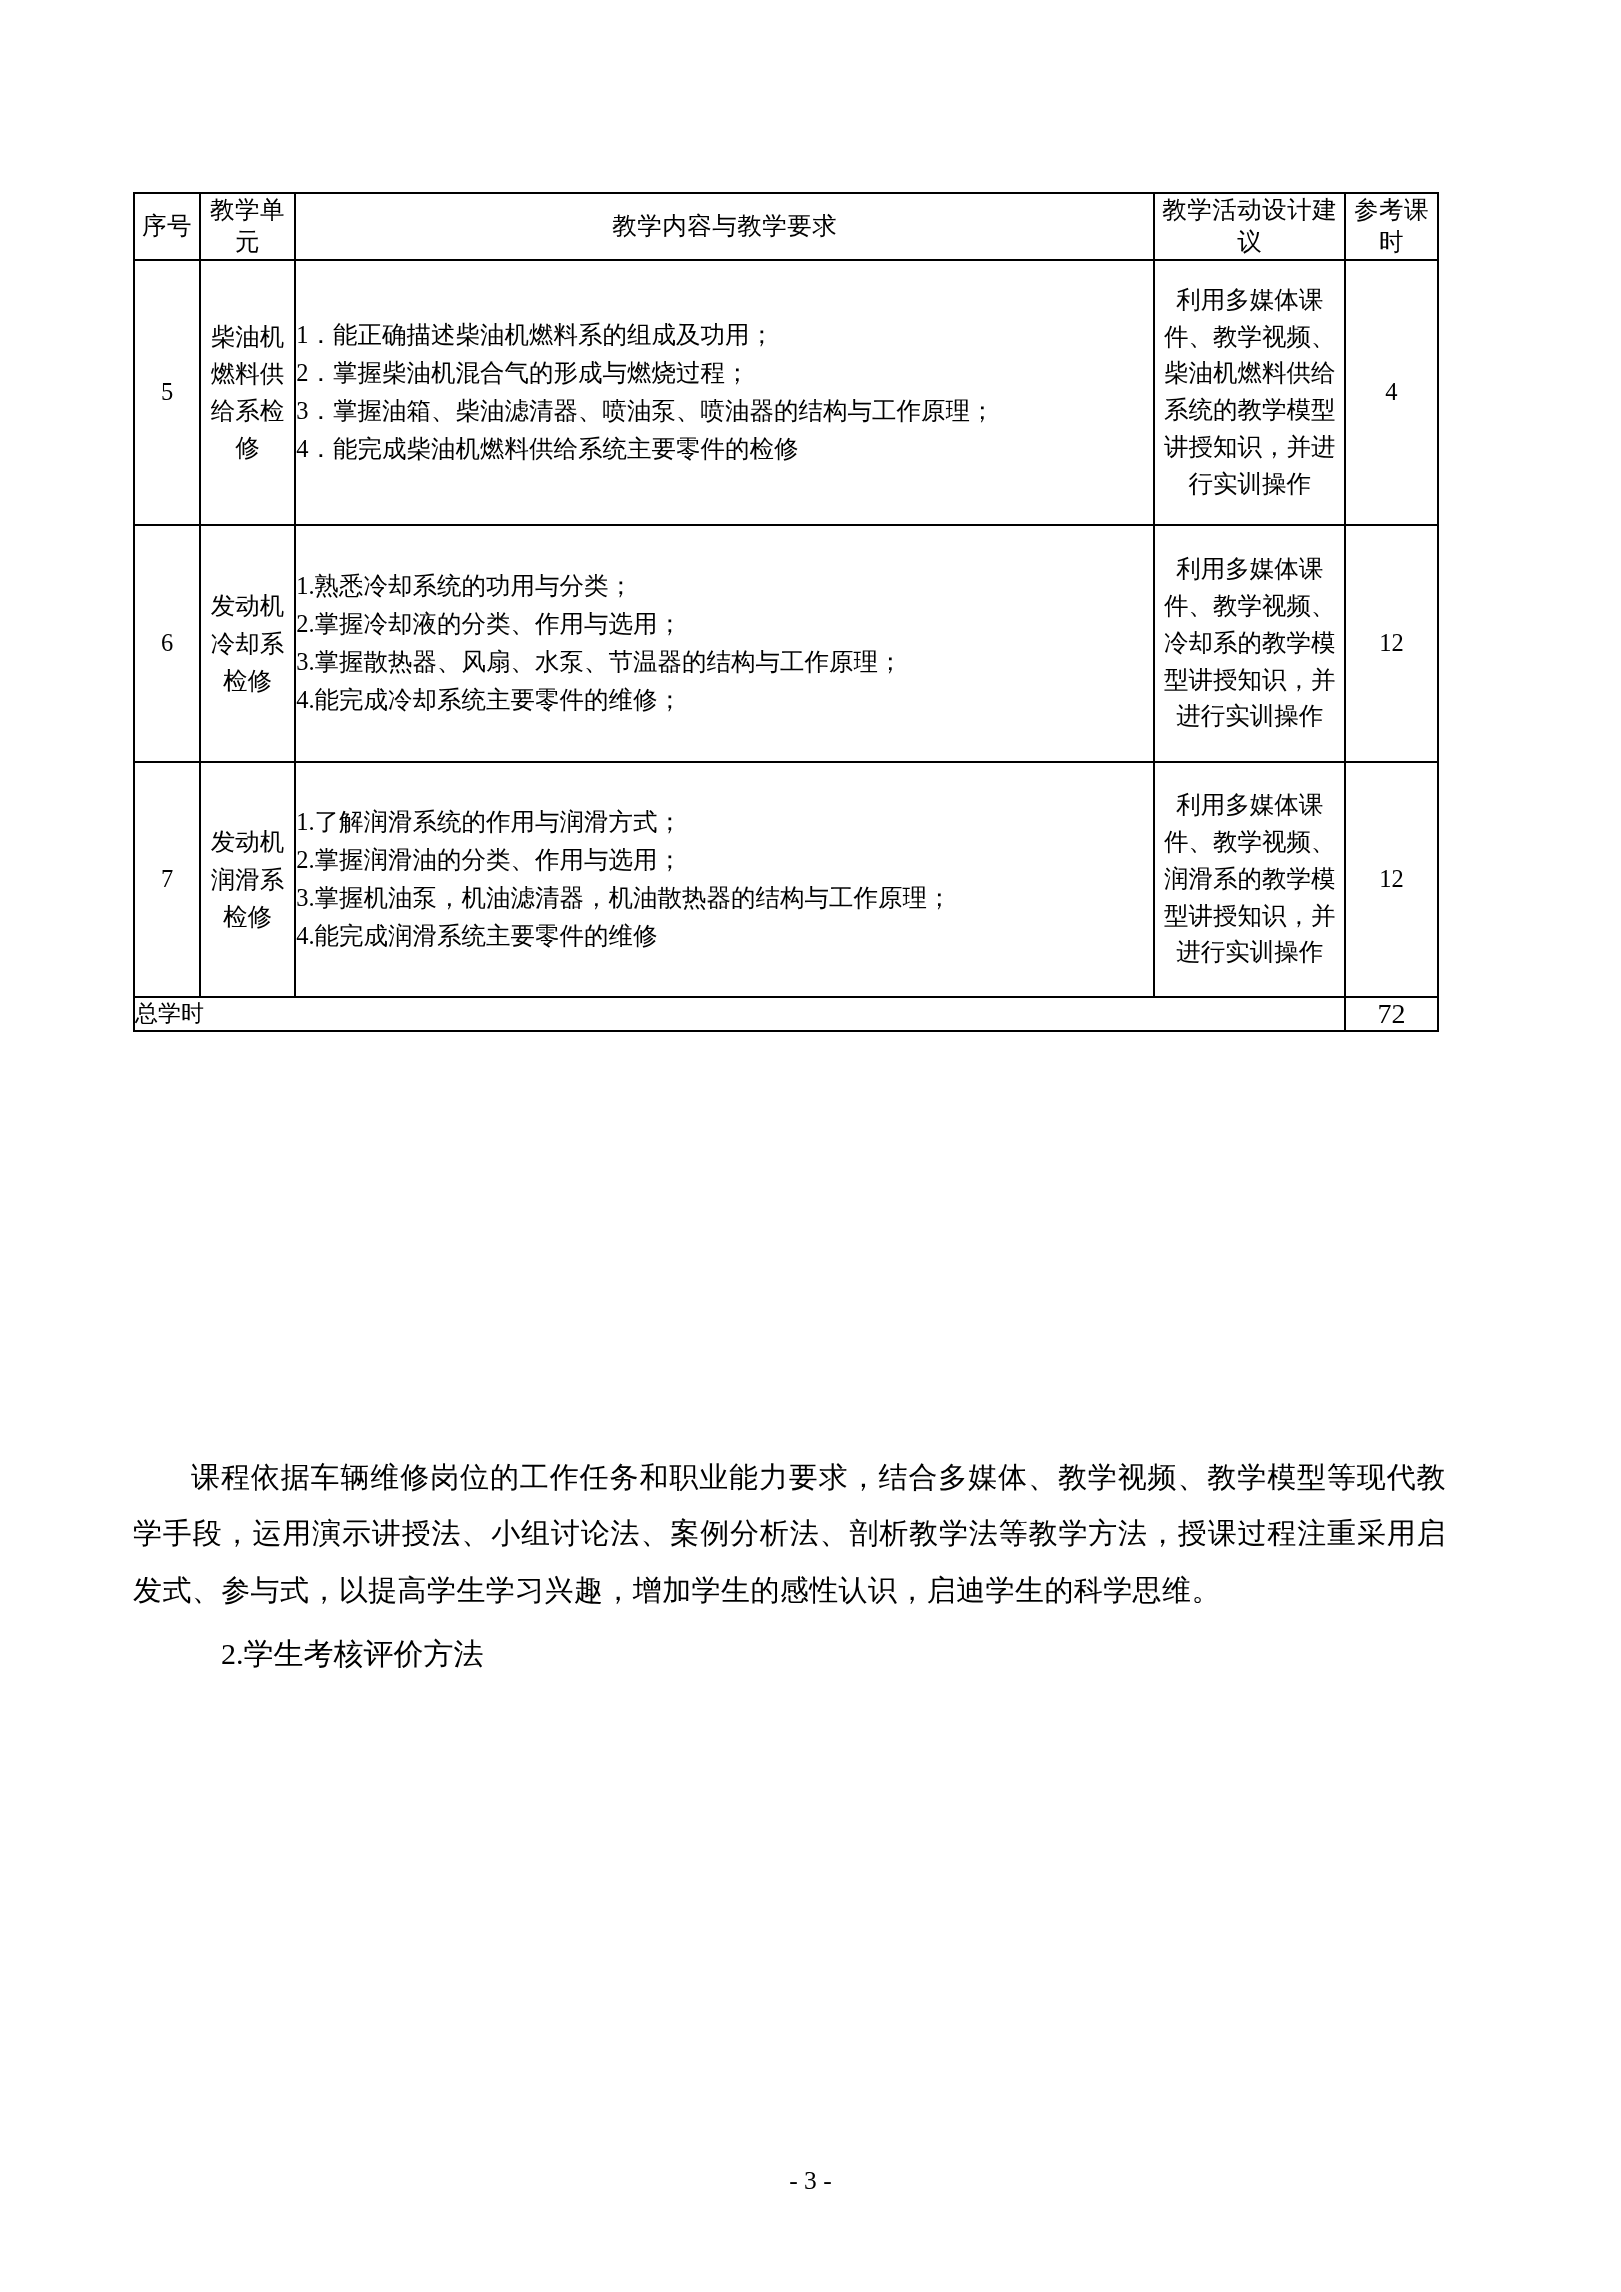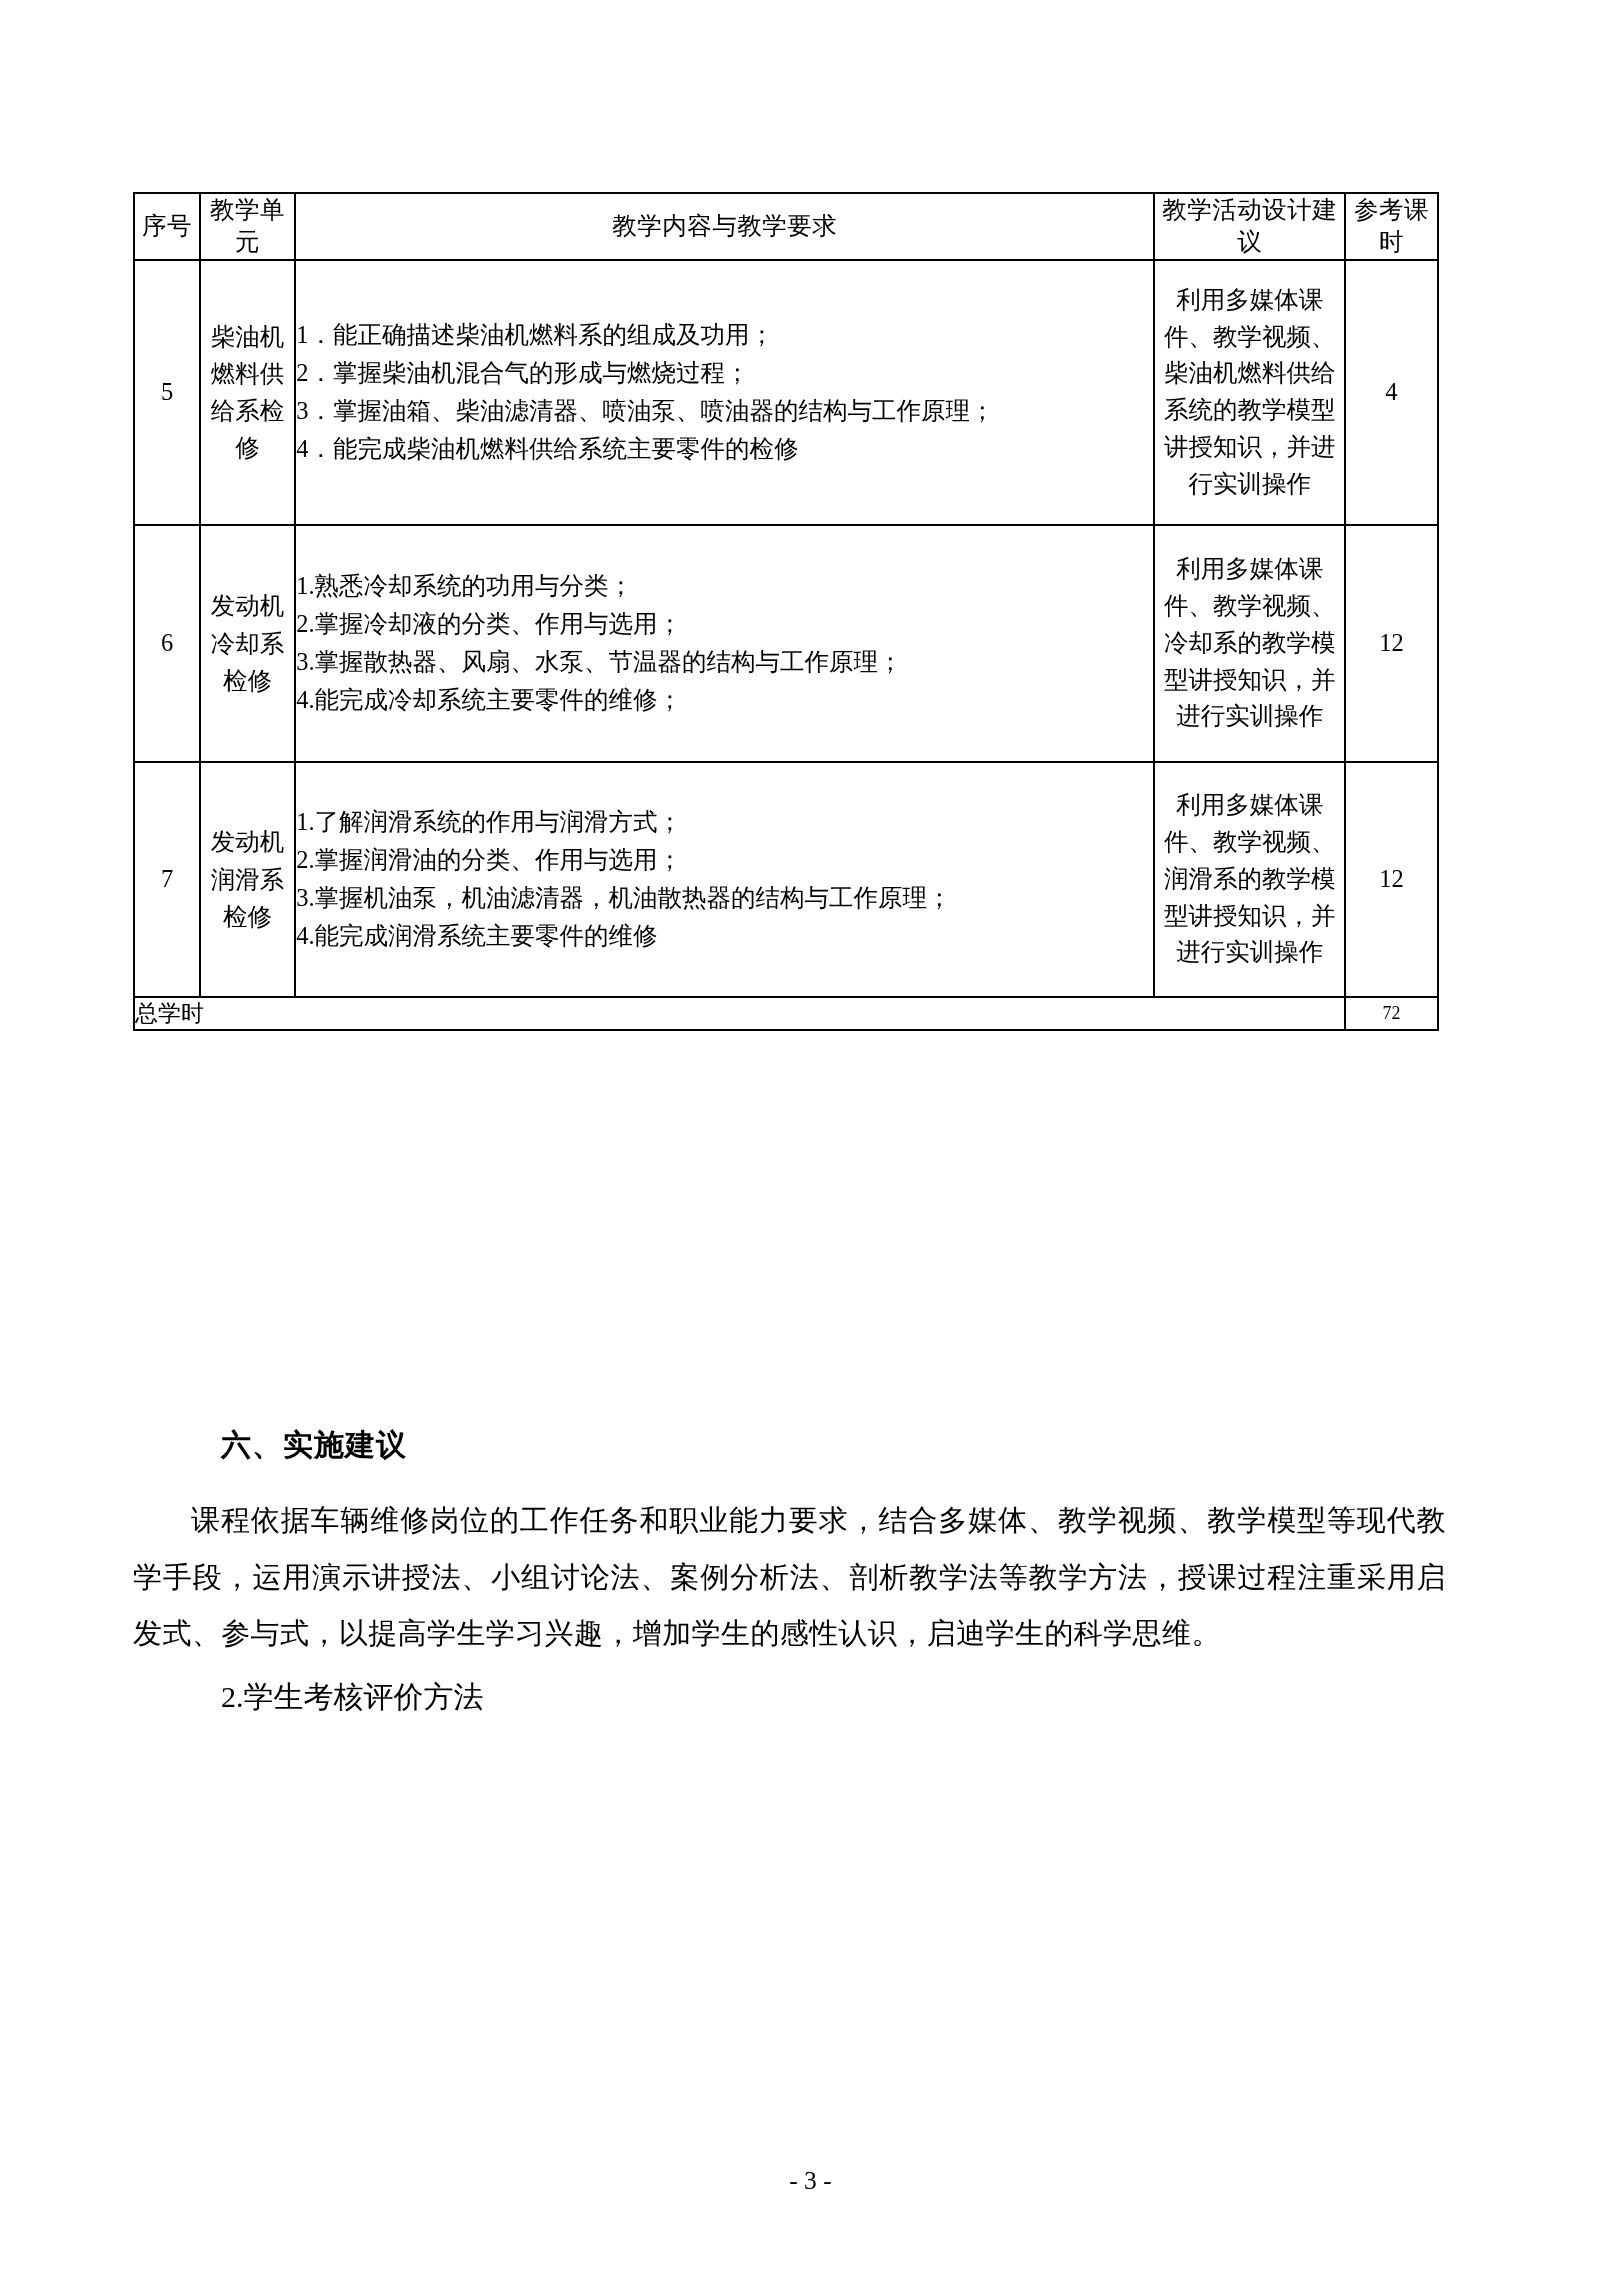--- a/index.html
+++ b/index.html
@@ -90,21 +90,21 @@
     text-align: center;
     font-size: 24.5px;
     font-family: "Liberation Serif", serif;
   }
   .cell-total-label {
     font-size: 23px;
     padding: 15.7px 0 17.6px 0;
   }
   .cell-total-value {
     text-align: center;
-    font-size: 18px;
+    font-size: 28px;
     font-family: "Liberation Serif", serif;
   }
 
   .row-5 td { height: 263px; }
   .row-6 td { height: 235px; }
   .row-7 td { height: 233px; }
 
   
   .body-text {
     position: absolute;
@@ -216,21 +216,20 @@
         </tr>
         <tr>
           <td class="cell-total-label" colspan="4">总学时</td>
           <td class="cell-total-value">72</td>
         </tr>
       </tbody>
     </table>
   </div>
 
   <div class="body-text">
-    <h2 class="section-heading">六、实施建议</h2>
     <p class="para">课程依据车辆维修岗位的工作任务和职业能力要求，结合多媒体、教学视频、教学模型等现代教学手段，运用演示讲授法、小组讨论法、案例分析法、剖析教学法等教学方法，授课过程注重采用启发式、参与式，以提高学生学习兴趣，增加学生的感性认识，启迪学生的科学思维。</p>
     <p class="sub-heading-2">2.学生考核评价方法</p>
   </div>
 
   <div class="footer">- 3 -</div>
 
 </div>
 
 
 </body></html>

